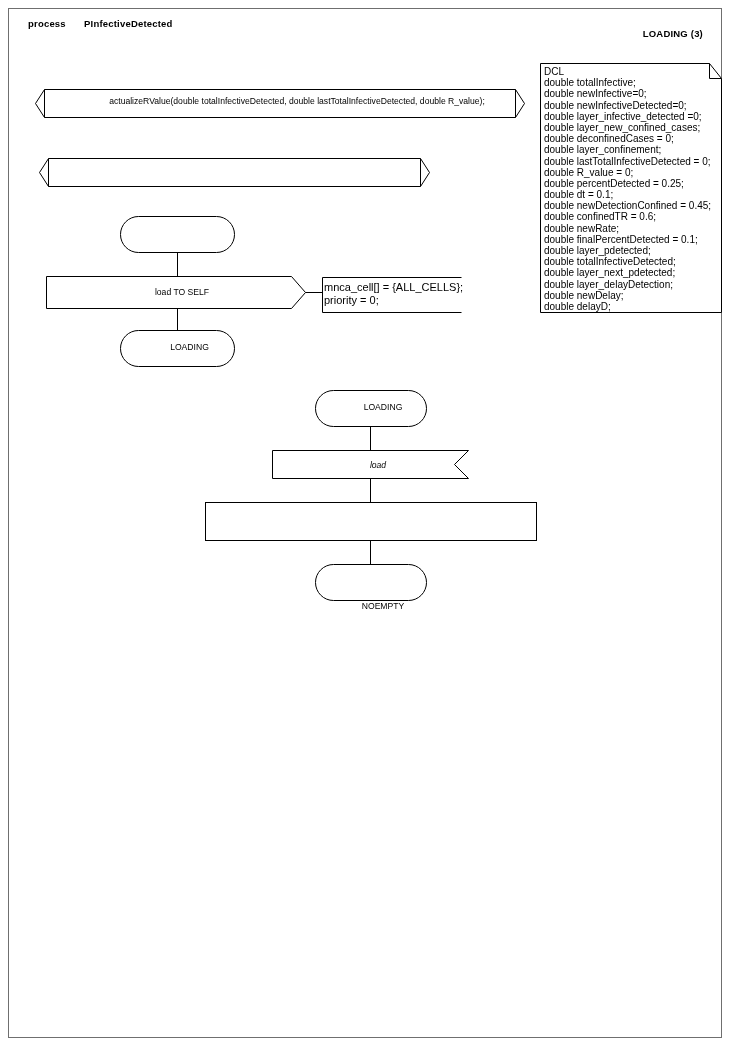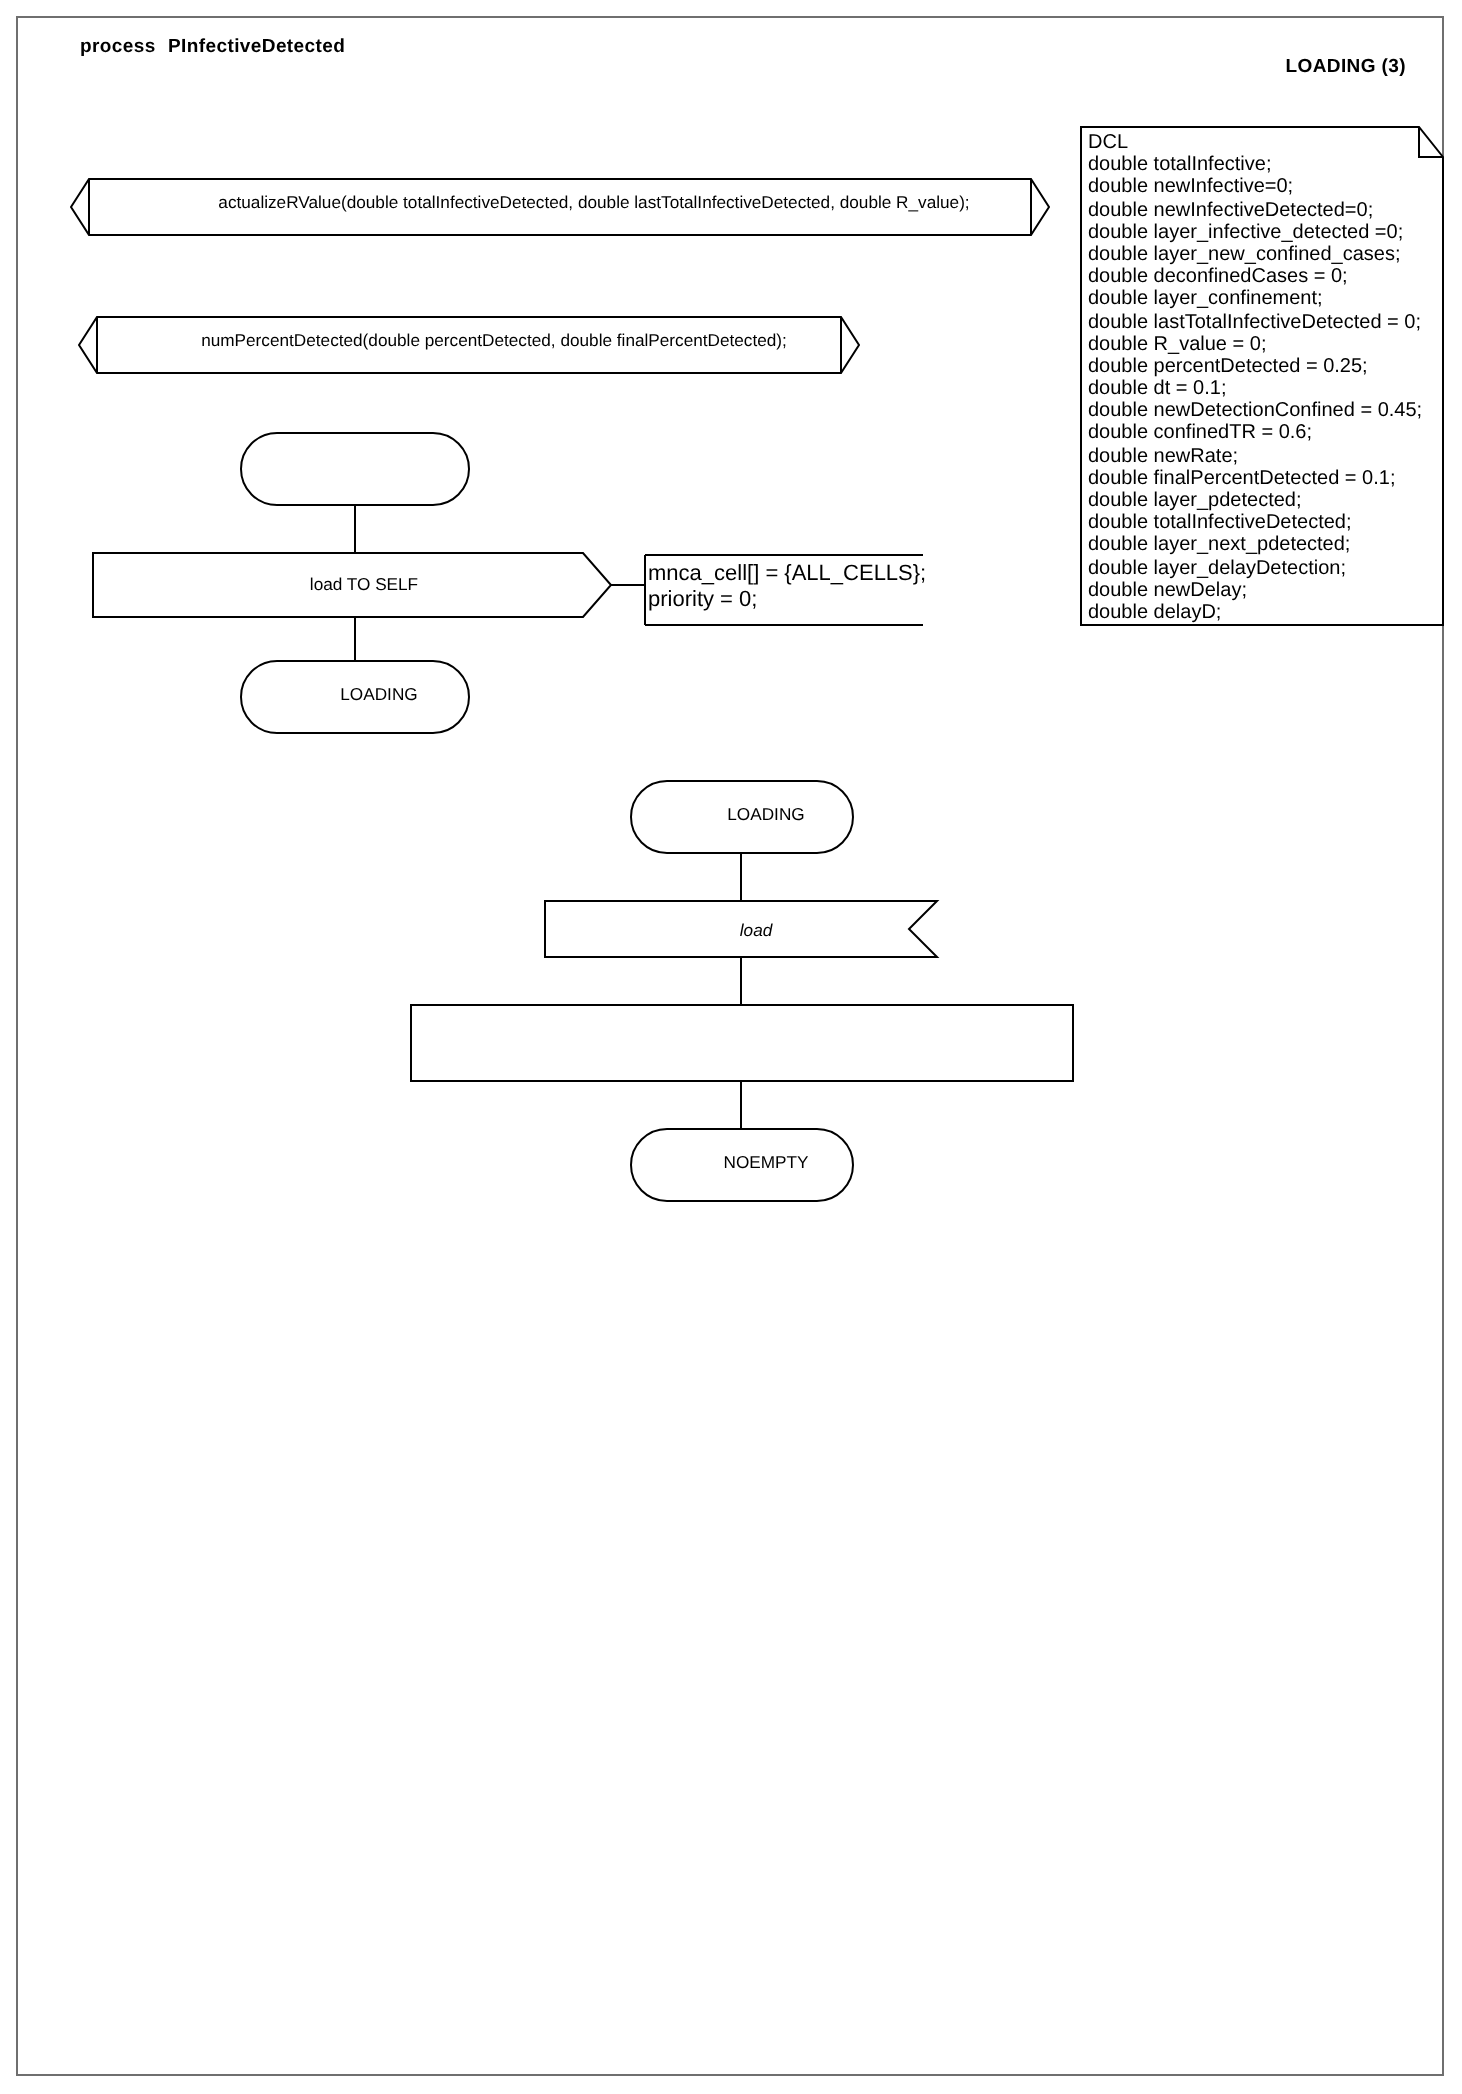--- a/index.html
+++ b/index.html
@@ -32,21 +32,21 @@
   
   .hdr {
     position: absolute;
     font-size: 9.5px;
     color: #000000;
     white-space: nowrap;
     letter-spacing: .2px;
     font-weight: bold;
   }
   #hdr-kind {
-    left: 40px;
+    left: 28px;
     top: 18px;
     font-weight: bold;
   }
   #hdr-name {
     left: 84px;
     top: 18px;
   }
   #hdr-page {
     right: 28px;
     top: 28px;
@@ -96,21 +96,21 @@
     white-space: pre;
   }
   
   #txt-proc1 { left: 46px;  top: 95px;  width: 478px; }
   #txt-proc2 { left: 50px;  top: 164px; width: 370px; }
   #txt-loadself { left: 46px; top: 286px; width: 248px; }
   #txt-loading1 { left: 120px; top: 341px; width: 115px; }
   #txt-loading2 { left: 315px; top: 401px; width: 112px; }
   #txt-load { left: 272px; top: 459px; width: 188px; font-style: italic; }
   #txt-task  { left: 206px; top: 510px; width: 330px; line-height: 14px;}
-  #txt-noempty { left: 315px; top: 575px; width: 112px; }
+  #txt-noempty { left: 315px; top: 600px; width: 112px; }
 </style>
 </head>
 <body>
 
 <div id="page">
 
   <div id="page-frame"></div>
 
   <div class="hdr" id="hdr-kind">process</div>
   <div class="hdr" id="hdr-name">PInfectiveDetected</div>
@@ -153,21 +153,20 @@
       <rect x="205.5" y="502.5" width="331" height="38"></rect>
 
       <line x1="370.5" y1="540.5" x2="370.5" y2="564.5"></line>
 
       <rect x="315.5" y="564.5" width="111" height="36" rx="18" ry="18"></rect>
     </g>
   </svg>
 
   <div class="shape-text" id="txt-proc1">actualizeRValue(double totalInfectiveDetected, double lastTotalInfectiveDetected, double R_value);</div>
 
-  <div class="shape-text" id="txt-proc2">numPercentDetected(double percentDetected, double finalPercentDetected);</div>
 
   <div id="dcl-text">DCL
 double totalInfective;
 double newInfective=0;
 double newInfectiveDetected=0;
 double layer_infective_detected =0;
 double layer_new_confined_cases;
 double deconfinedCases = 0;
 double layer_confinement;
 double lastTotalInfectiveDetected = 0;

